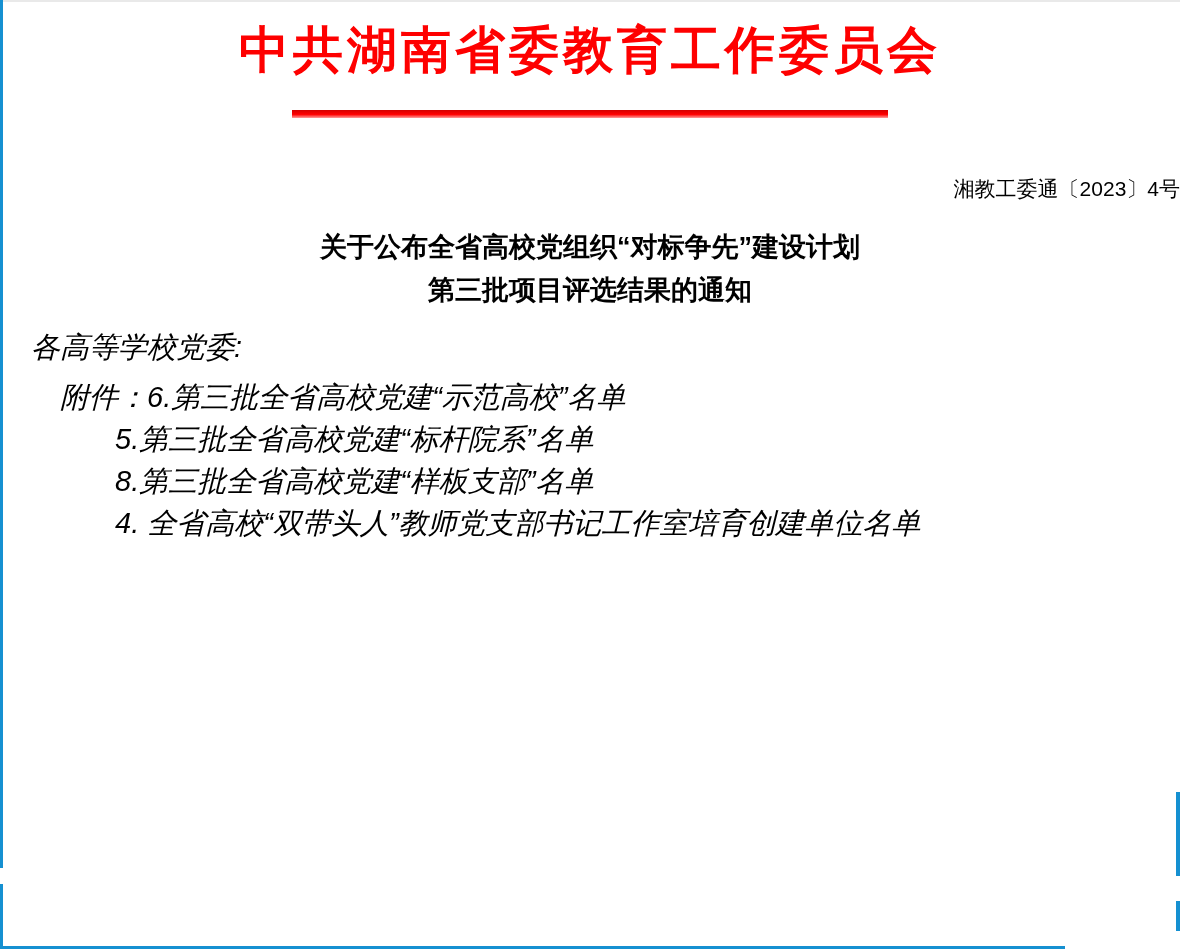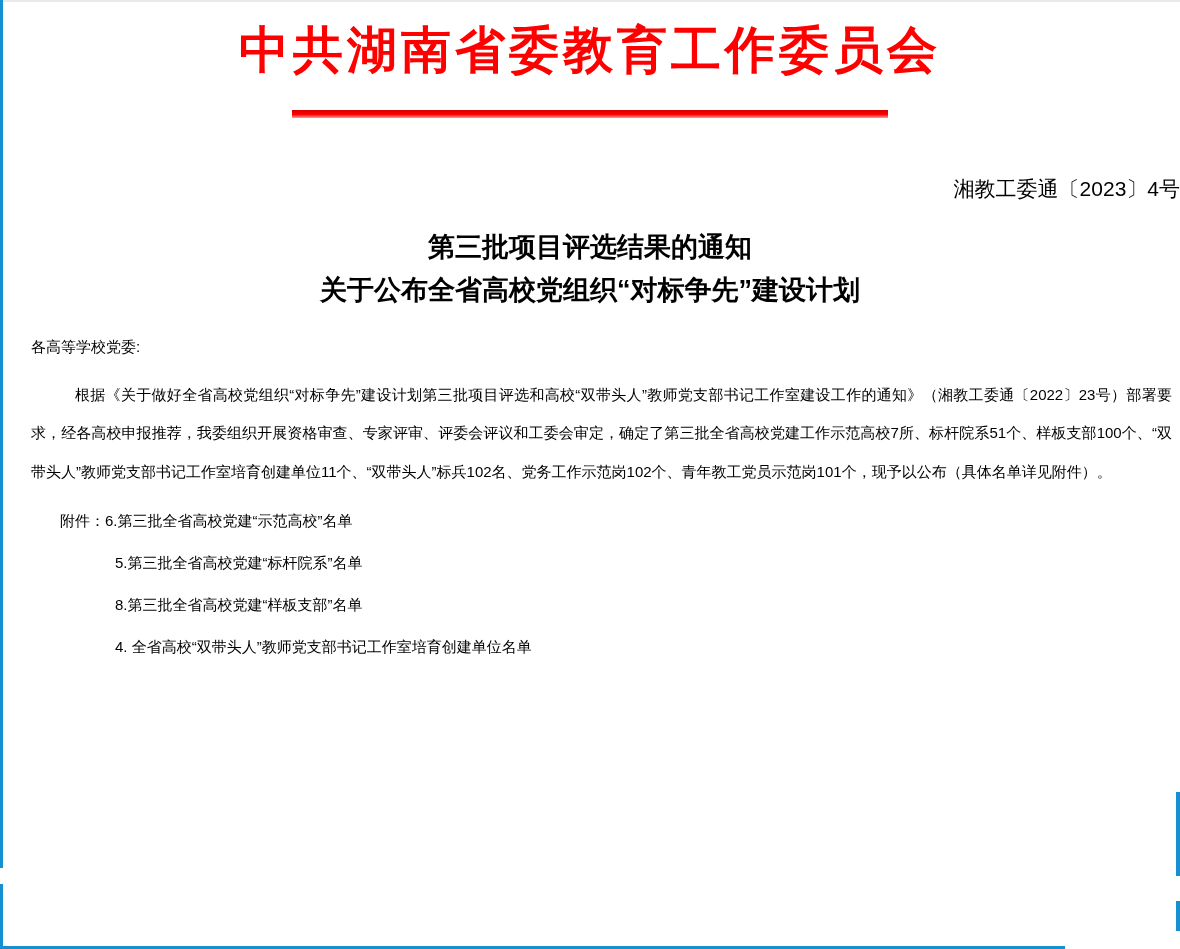--- a/index.html
+++ b/index.html
@@ -53,24 +53,25 @@
     margin-top: 22px;
     text-align: center;
     font-size: 27px;
     font-weight: bold;
     line-height: 43px;
   }
 
   
   .body-text {
     margin: 16px 8px 0 31px;
-    font-size: 15px;
+    font-size: 29px;
     line-height: 38.5px;
     text-align: justify;
     text-justify: inter-ideograph;
+    font-style: italic;
   }
   .salutation { margin-bottom: 9px; line-height: 38.5px; }
   .para { text-indent: 44px; margin-bottom: 9px; }
   .attachments { margin-top: 4px; }
   .attachments p { line-height: 42px; }
   .att-first { padding-left: 29px; }
   .att-item  { padding-left: 84px; }
 </style>
 </head>
 <body>
@@ -85,28 +86,27 @@
   <div class="edge-right-b"></div>
 
   <div class="letterhead">
     <div class="org-name">中共湖南省委教育工作委员会</div>
     <div class="red-rule"></div>
   </div>
 
   <div class="doc-number">湘教工委通〔2023〕4号</div>
 
   <div class="doc-title">
+    <div>关于公布全省高校党组织“对标争先”建设计划</div>
     <div>第三批项目评选结果的通知</div>
-    <div>关于公布全省高校党组织“对标争先”建设计划</div>
   </div>
 
   <div class="body-text">
     <p class="salutation">各高等学校党委:</p>
 
-    <p class="para">根据《关于做好全省高校党组织“对标争先”建设计划第三批项目评选和高校“双带头人”教师党支部书记工作室建设工作的通知》（湘教工委通〔2022〕23号）部署要求，经各高校申报推荐，我委组织开展资格审查、专家评审、评委会评议和工委会审定，确定了第三批全省高校党建工作示范高校7所、标杆院系51个、样板支部100个、“双带头人”教师党支部书记工作室培育创建单位11个、“双带头人”标兵102名、党务工作示范岗102个、青年教工党员示范岗101个，现予以公布（具体名单详见附件）。</p>
 
 
     <div class="attachments">
       <p class="att-first"><span>附件：</span><span>6.第三批全省高校党建“示范高校”名单</span></p>
       <p class="att-item">5.第三批全省高校党建“标杆院系”名单</p>
       <p class="att-item">8.第三批全省高校党建“样板支部”名单</p>
       <p class="att-item">4. 全省高校“双带头人”教师党支部书记工作室培育创建单位名单</p>
     </div>
   </div>
 

